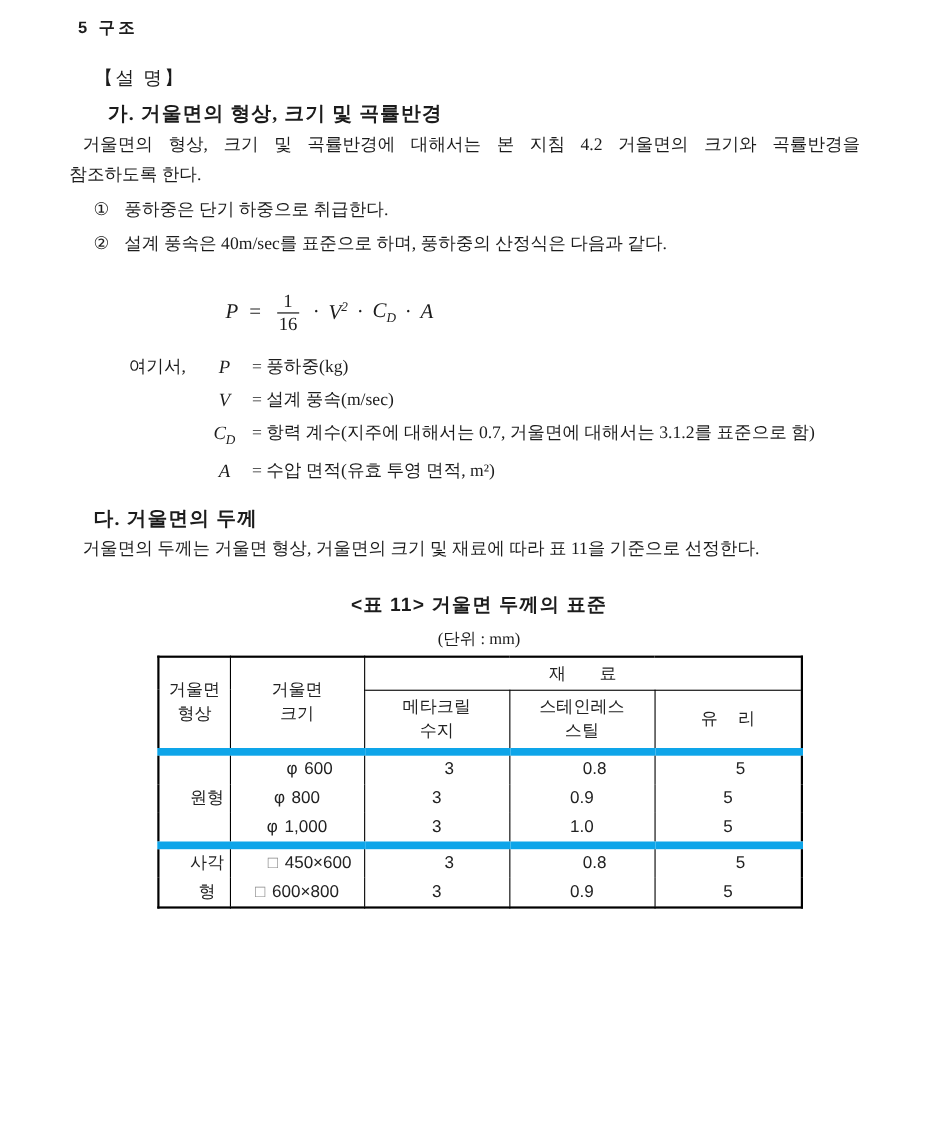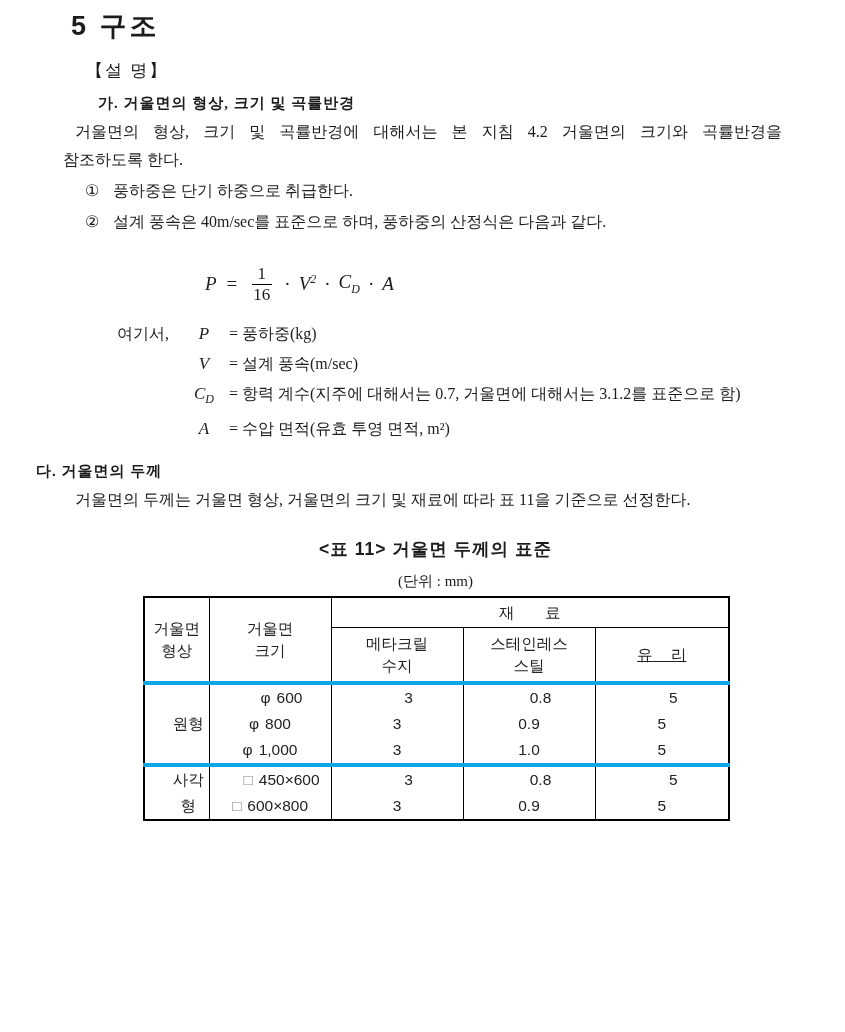--- a/index.html
+++ b/index.html
@@ -6,42 +6,42 @@
   html,body { background:#ffffff; }
   body {
     width:845px; height:1032px; overflow:hidden;
     font-family:"Liberation Serif", serif;
     color:#1c1c1c;
   }
   .page { position:relative; width:845px; height:1032px; padding-top:12px; }
 
   .doc-title {
     margin-left:71px; font-family:"Liberation Sans", sans-serif;
-    font-size:27px; font-weight:700; letter-spacing:3px; line-height:28px;
+    font-size:15px; font-weight:700; letter-spacing:3px; line-height:28px;
   }
   .doc-subtitle {
     margin:30px 0 0 82px; font-family:"Liberation Sans", sans-serif;
     font-size:19px; font-weight:600; letter-spacing:1px; line-height:24px;
   }
 
   .provision-box {
     margin:14px 0 0 90px; width:695px;
     border:2px solid #000;
     padding:7px 15px 6px 15px;
     font-family:"Liberation Sans", sans-serif;
     font-size:17px; line-height:37px;
   }
   .jline { display:block; text-align:justify; text-align-last:justify; }
   .provision-box .line-1 { text-indent:26px; }
 
   .expl-heading { margin:19px 0 0 86px; font-size:17px; line-height:24px; letter-spacing:2px; }
 
-  .sub-heading { margin:7px 0 0 98px; font-size:15px; font-weight:600; line-height:26px; letter-spacing:1px; }
+  .sub-heading { margin:7px 0 0 98px; font-size:18px; font-weight:600; line-height:26px; letter-spacing:1px; }
   .sub-heading.na { margin-left:85px; }
-  .sub-heading.da { margin-left:36px; margin-top:14px; }
+  .sub-heading.da { margin-left:85px; margin-top:14px; }
 
   .para { margin:2px 63px 0 63px; font-size:16px; line-height:28px; }
   .para .line-1 { text-indent:12px; }
 
   .num-item { display:flex; margin:2px 63px 0 85px; font-size:16px; line-height:29px; }
   .num-item .num { width:28px; flex:none; }
   .num-item .itembody { flex:1; }
 
   .formula {
     margin:22px 0 0 205px; height:52px;
@@ -78,26 +78,26 @@
   }
   .std-table th {
     border:1px solid #000; font-weight:400;
     white-space:pre-line; line-height:22px; padding:2px 2px;
   }
   .std-table tbody td {
     border-left:1px solid #000; border-right:1px solid #000;
     border-top:0; border-bottom:0;
     height:26px; line-height:26px; padding:0 2px;
   }
-  .std-table tr.gstart td { border-top:4px solid #0ea5e9;padding-left:25px; }
+  .std-table tr.gstart td { border-top:7px solid #0ea5e9;padding-left:25px; }
   .std-table td.shape-cell { border-top:1px solid #000; }
   .std-table tr.hdr1 th { height:30px; }
   .std-table tr.hdr2 th { height:56px; }
   .sp-wide { word-spacing:26px; }
-  .sp-med { word-spacing:14px;text-decoration:underline; }
+  .sp-med { word-spacing:14px; }
   .sym-square { color:#8a8a8a; }
   .size-prefix { margin-right:6px; }
 </style>
 </head>
 <body>
 
 <div class="page">
 
   <div class="doc-title">5 구조</div>
 

